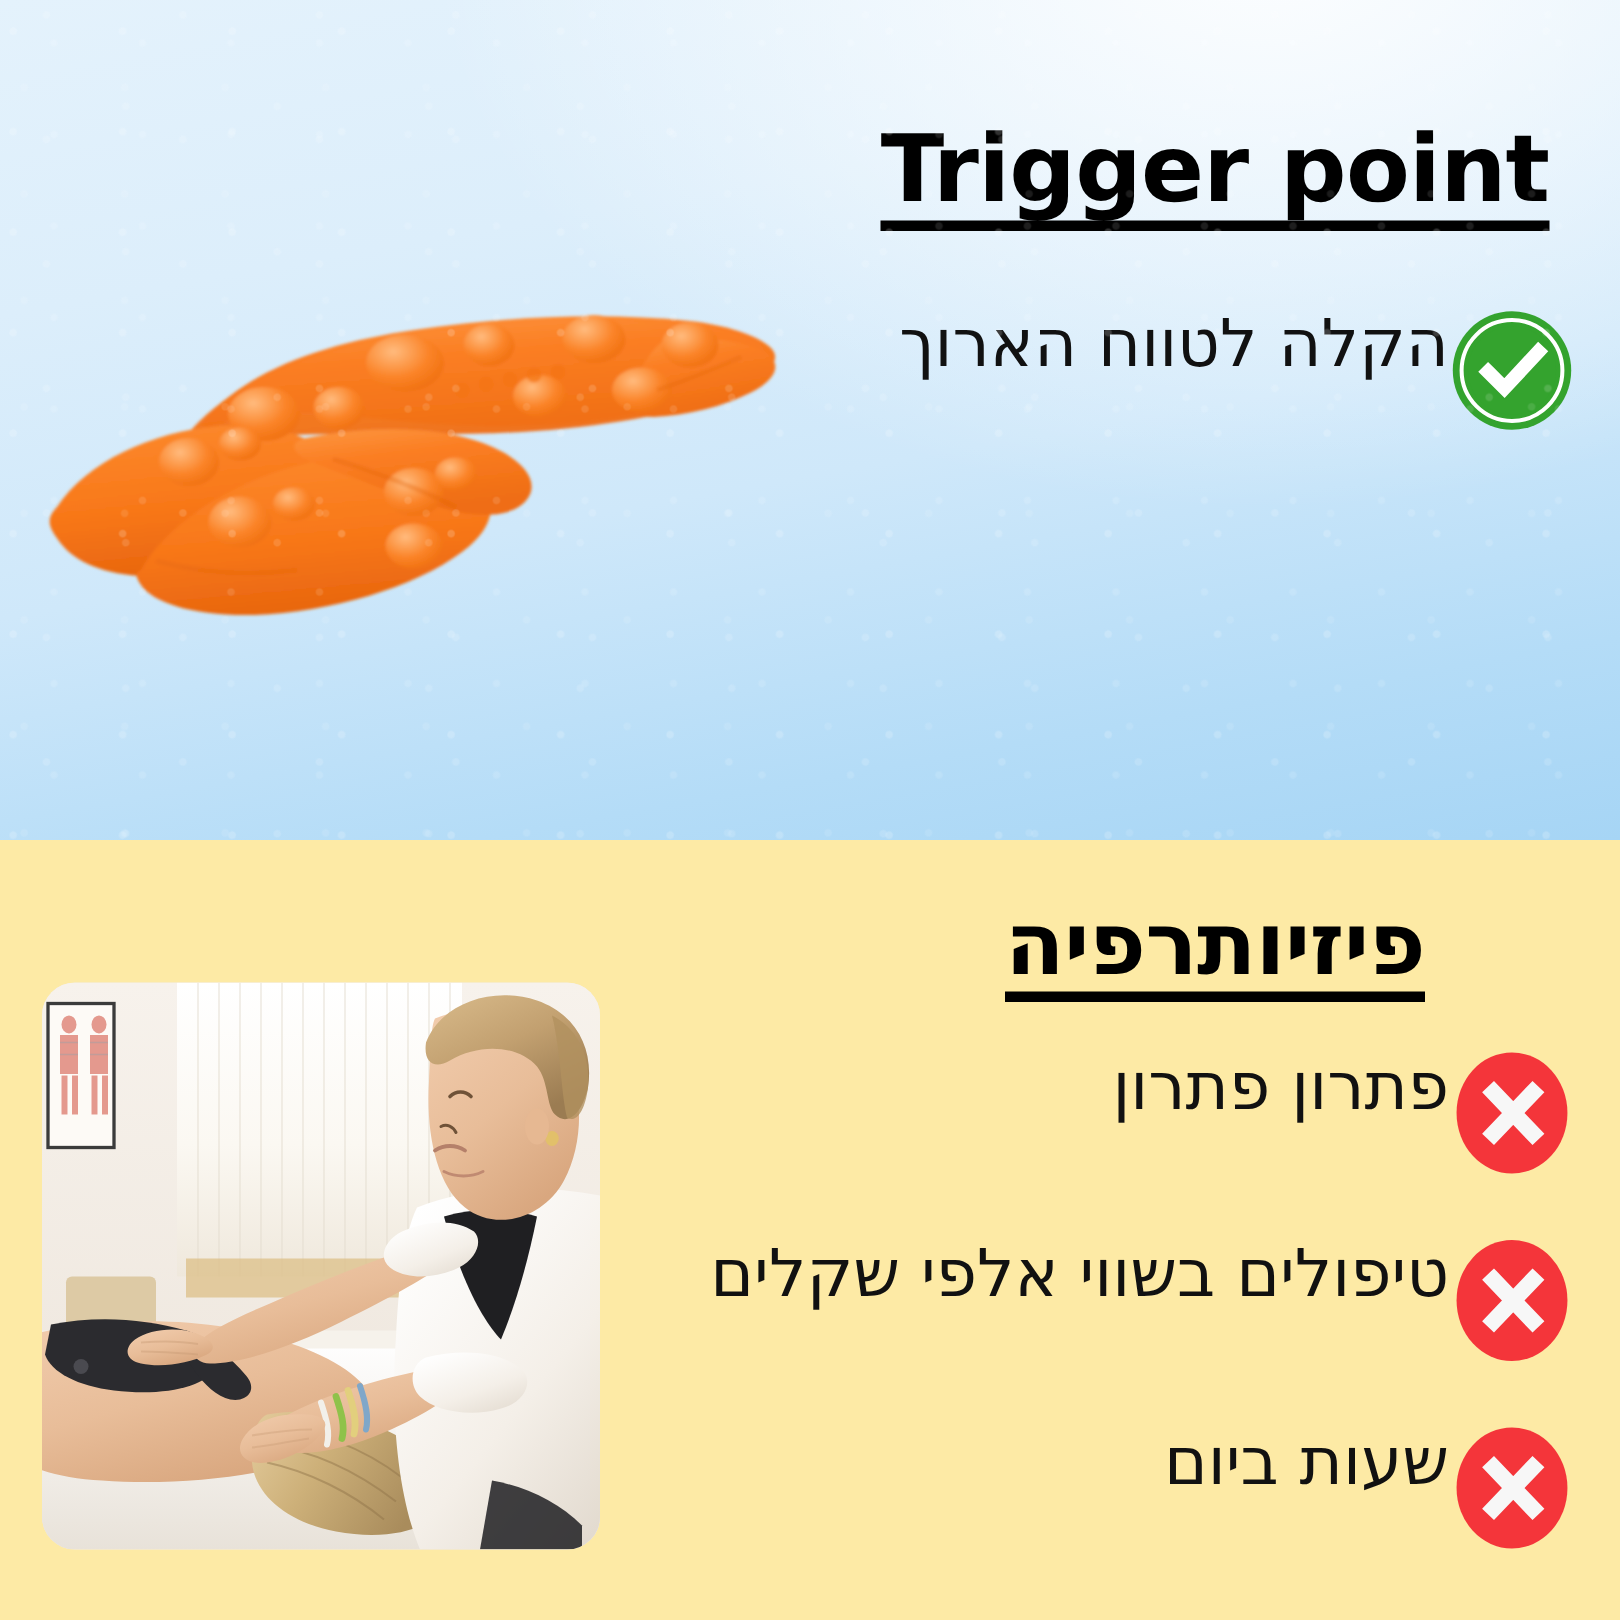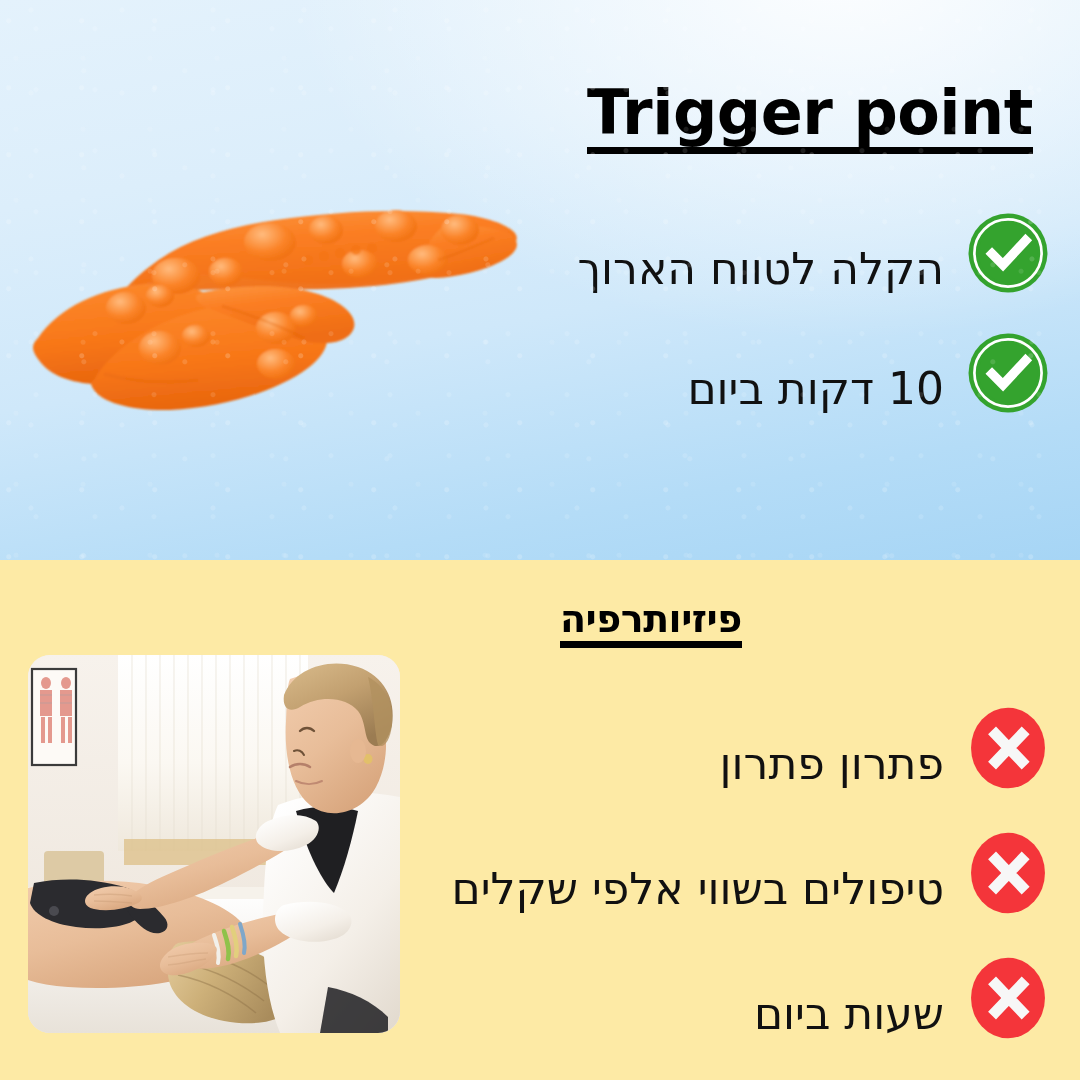--- a/index.html
+++ b/index.html
@@ -78,22 +78,22 @@
     left: 560px;
     top: 82px;
     width: 500px;
     text-align: center;
     font-size: 62px;
   }
   #title-bottom {
     left: 560px;
     top: 600px;
     width: 500px;
-    text-align: left;
-    font-size: 38px;
+    text-align: center;
+    font-size: 58px;
     direction: rtl;
   }
 
   
   .rows {
     position: absolute;
     direction: rtl;
   }
   #rows-top {
     left: 360px;
@@ -101,23 +101,22 @@
     width: 690px;
   }
   #rows-bottom {
     left: 280px;
     top: 700px;
     width: 770px;
   }
   .row {
     display: flex;
     flex-direction: row;
-    align-items: flex-end;
+    align-items: flex-start;
     justify-content: flex-start;
-    gap: 22px;
     height: 90px;
     margin-bottom: 30px;
   }
   #rows-bottom .row { margin-bottom: 35px; }
 
   .row-label {
     color: #111111;
     font-size: 44px;
     line-height: 1.15;
     white-space: nowrap;
@@ -259,31 +258,20 @@
           <svg viewBox="0 0 100 100" xmlns="http://www.w3.org/2000/svg" aria-hidden="true">
             <circle cx="50" cy="50" r="47" fill="#34a32e"></circle>
             <circle cx="50" cy="50" r="40" fill="none" stroke="#ffffff" stroke-width="3.2"></circle>
             <circle cx="50" cy="50" r="35" fill="#34a32e"></circle>
             <path d="M31 51 L44 64 L71 35" fill="none" stroke="#ffffff" stroke-width="11" stroke-linecap="square" stroke-linejoin="miter"></path>
           </svg>
         </span>
         <span class="row-label">הקלה לטווח הארוך</span>
       </div>
 
-      <div class="row">
-        <span class="icon">
-          <svg viewBox="0 0 100 100" xmlns="http://www.w3.org/2000/svg" aria-hidden="true">
-            <circle cx="50" cy="50" r="47" fill="#34a32e"></circle>
-            <circle cx="50" cy="50" r="40" fill="none" stroke="#ffffff" stroke-width="3.2"></circle>
-            <circle cx="50" cy="50" r="35" fill="#34a32e"></circle>
-            <path d="M31 51 L44 64 L71 35" fill="none" stroke="#ffffff" stroke-width="11" stroke-linecap="square" stroke-linejoin="miter"></path>
-          </svg>
-        </span>
-        <span class="row-label">10 דקות ביום</span>
-      </div>
 
 
     </div>
   </section>
 
   <section class="panel-bottom"></section>
 
   <h2 class="heading" id="title-bottom"><span class="ul">פיזיותרפיה</span></h2>
 
   <div class="photo">

